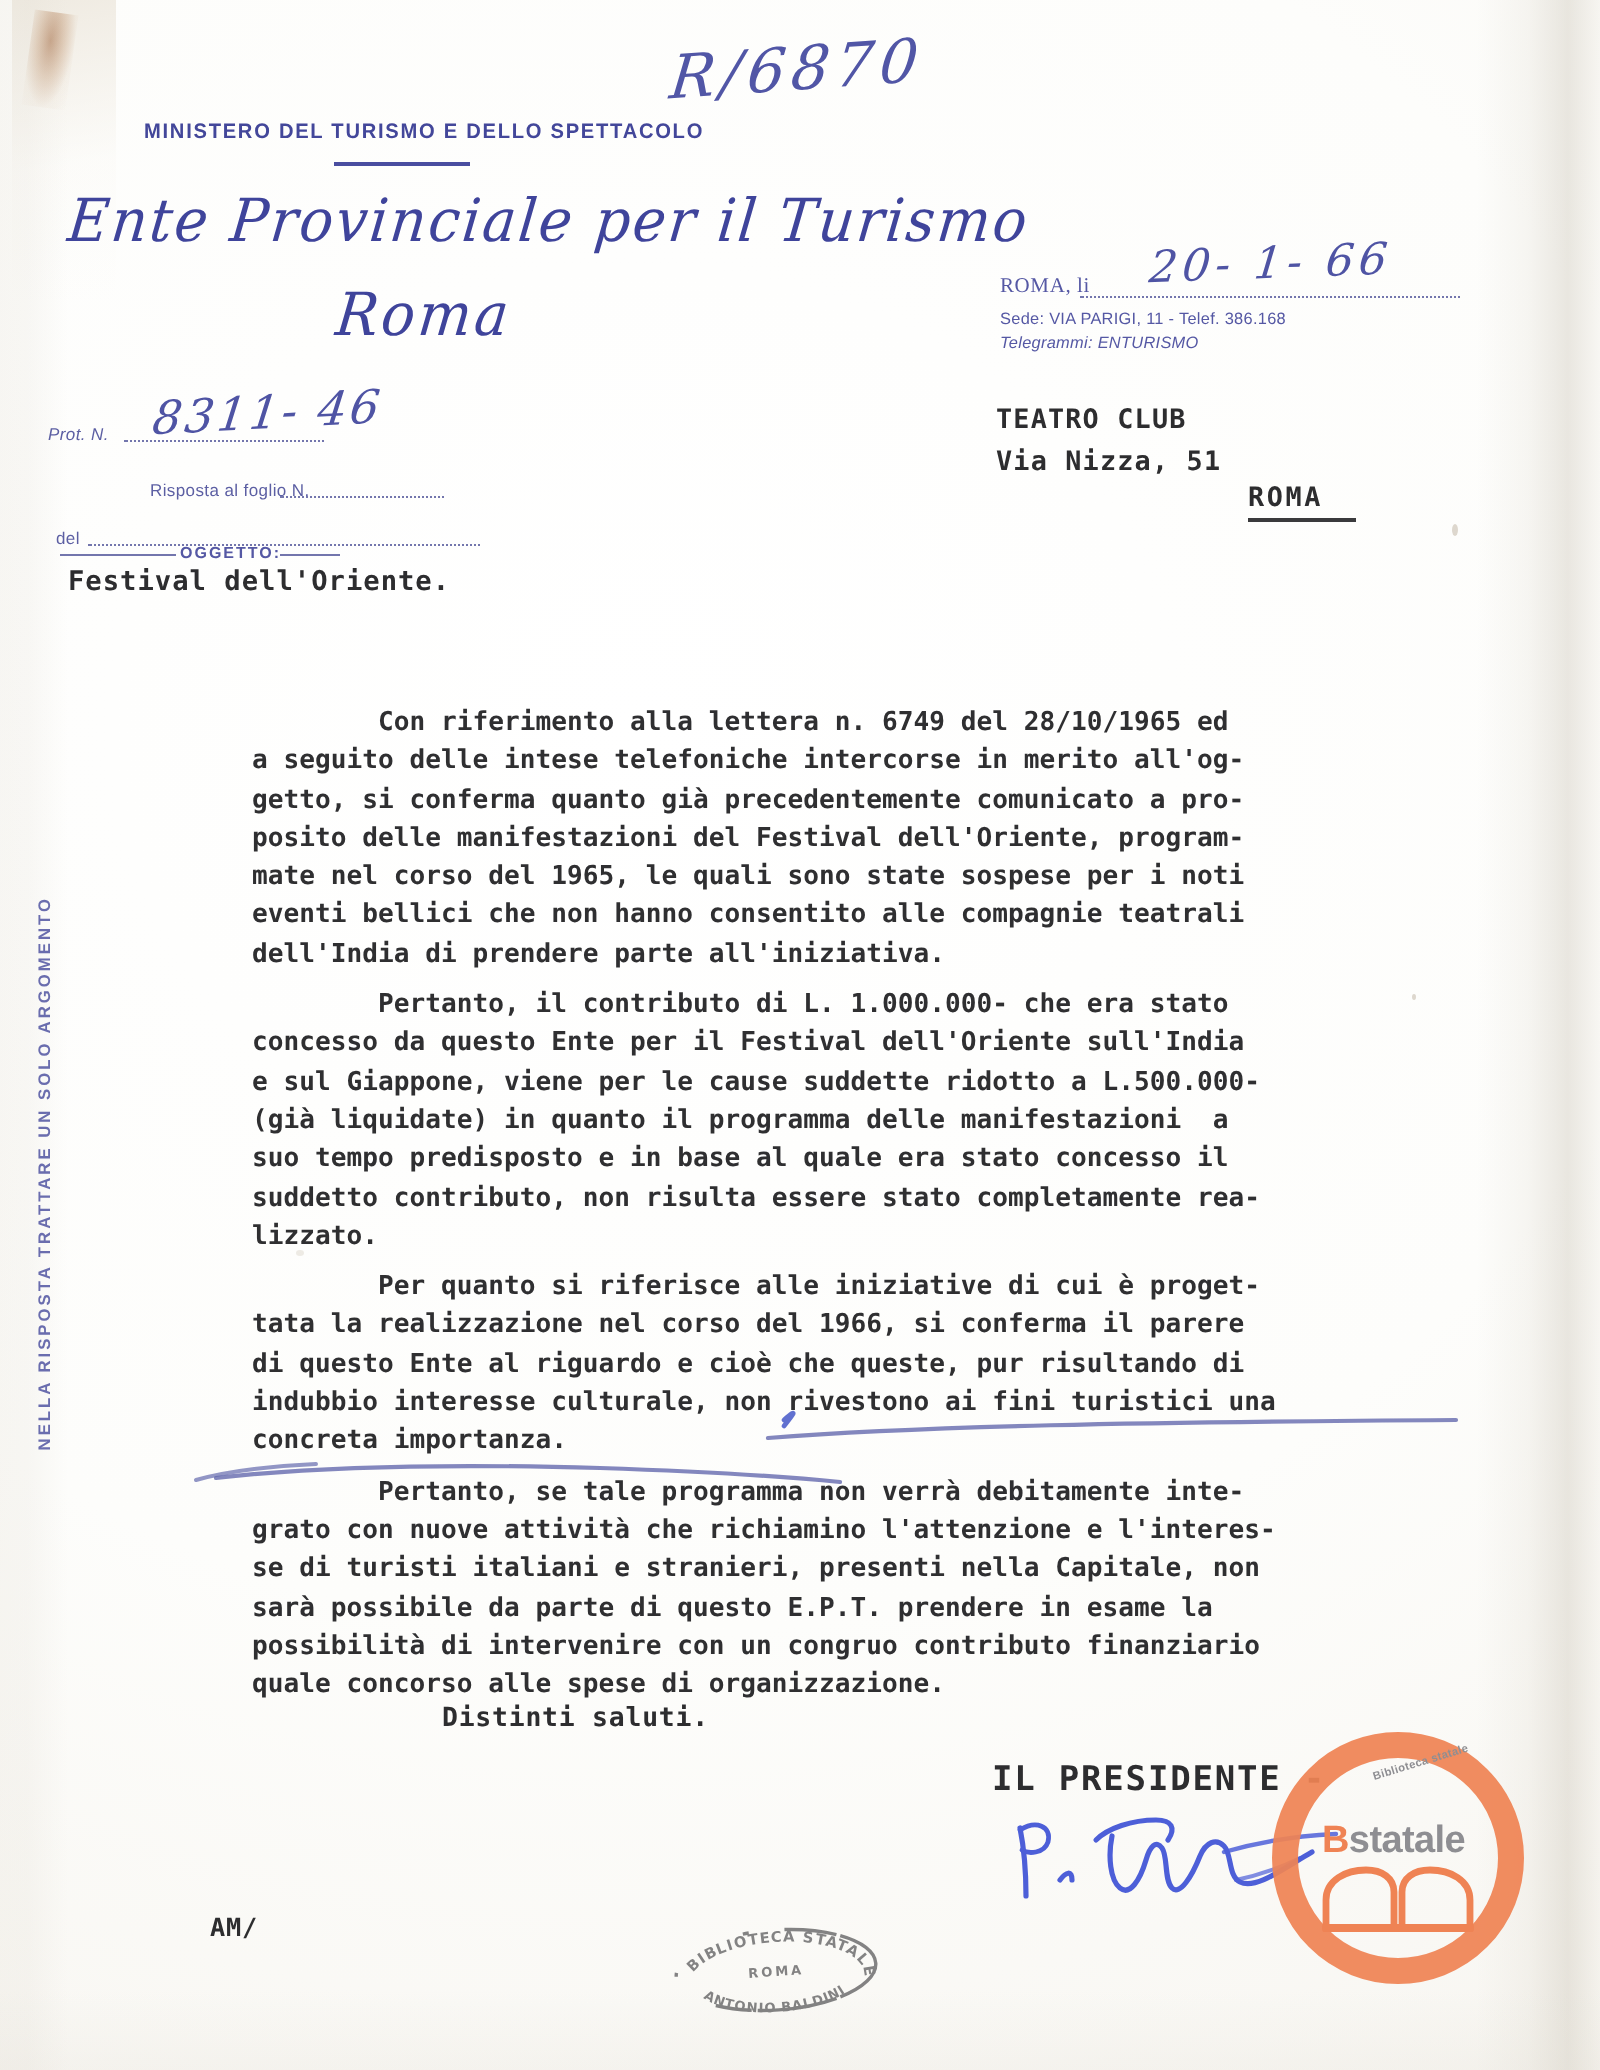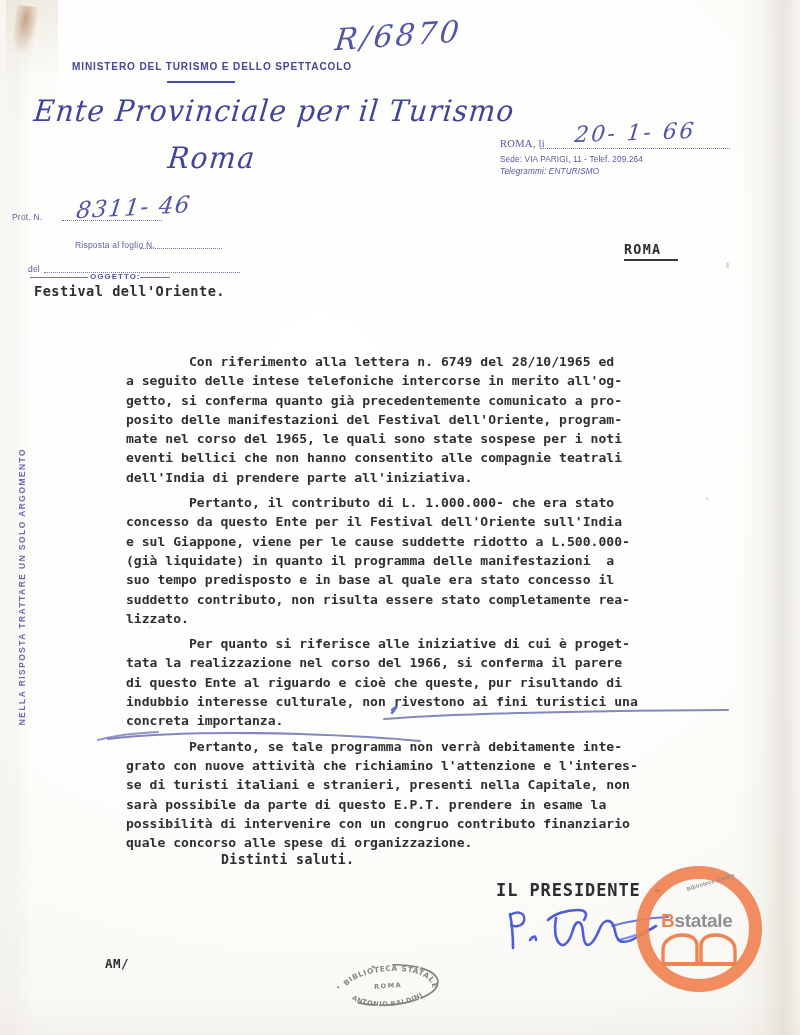--- a/index.html
+++ b/index.html
@@ -399,27 +399,29 @@
   <div class="ministry">MINISTERO DEL TURISMO E DELLO SPETTACOLO</div>
   <div class="ministry-rule"></div>
   <div class="ente-script">Ente Provinciale per il Turismo</div>
   <div class="ente-city">Roma</div>
 
   <div class="hand hand-ref">R/6870</div>
 
   <div class="roma-li">ROMA, li</div>
   <div class="dots" style="left:540px; top:148px; width:190px;"></div>
   <div class="hand hand-date">20- 1- 66</div>
-  <div class="sede-line">Sede: VIA PARIGI, 11 - Telef. 209.264</div>
+  <div class="sede-line">Sede: VIA PARIGI, 11 - Telef. 386.168</div>
   <div class="telegram-line">Telegrammi: ENTURISMO</div>
 
+  <div class="tw addressee"><span>TEATRO CLUB</span>
+<span>Via Nizza, 51</span></div>
   <div class="tw addr-city">ROMA</div>
   <div class="addr-city-underline"></div>
 
-  <div class="proto-label" style="left:12px; top:212px;">Prot. N.</div>
+  <div class="proto-label" style="left:24px; top:212px;font-style:italic;">Prot. N.</div>
   <div class="dots" style="left:62px; top:220px; width:100px;"></div>
   <div class="hand hand-prot">8311- 46</div>
 
   <div class="proto-label" style="left:28px; top:240px;padding-left:47px;">Risposta al foglio N.</div>
   <div class="dots" style="left:140px; top:248px; width:82px;"></div>
 
   <div class="proto-label" style="left:28px; top:264px;">del</div>
   <div class="dots" style="left:44px; top:272px; width:196px;"></div>
 
   <div class="oggetto-rule"></div>

